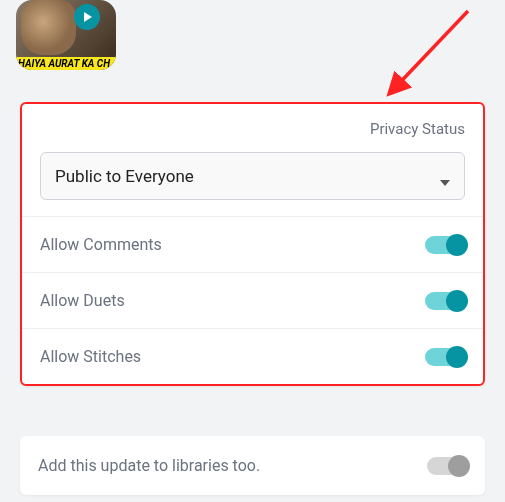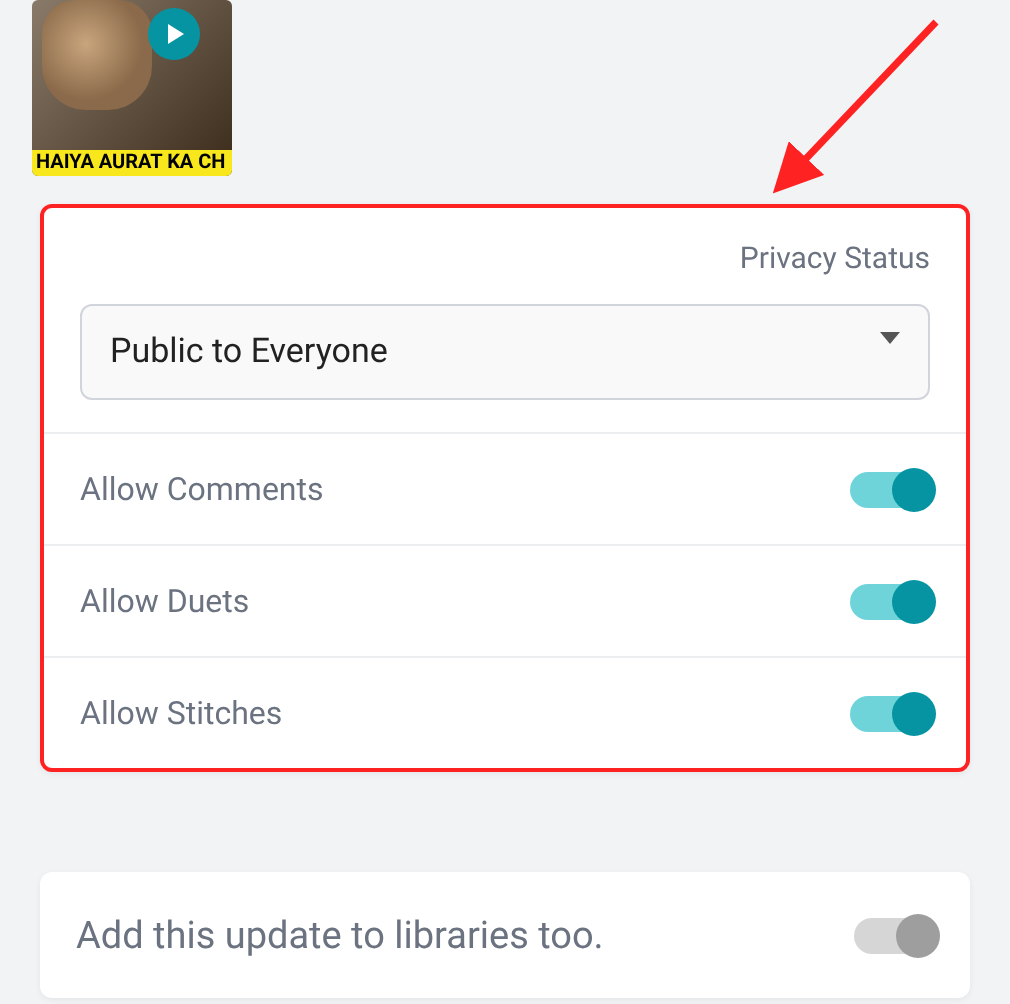--- a/index.html
+++ b/index.html
@@ -13,24 +13,25 @@
       width: 505px;
       height: 502px;
       position: relative;
       overflow: hidden;
     }
     .thumbnail {
       position: absolute;
       top: 0;
       left: 16px;
       width: 100px;
-      height: 88px;
+      height: 70px;
       background: linear-gradient(135deg, #8a7a6a 0%, #5a4a3a 60%, #3a2a1a 100%);
-      border-radius: 3px;
+      border-radius: 16px;
       overflow: hidden;
+      font-style: italic;
     }
     .thumbnail-face {
       position: absolute;
       top: 0px;
       left: 5px;
       width: 55px;
       height: 55px;
       background: radial-gradient(ellipse at 40% 40%, #c9a57d 0%, #8a6a4a 60%);
       border-radius: 30% 30% 40% 40%;
     }
@@ -96,21 +97,21 @@
       margin-bottom: 14px;
       text-align: right;
     }
     .select {
       width: 100%;
       border: 1px solid #d1d5db;
       border-radius: 6px;
       background: #f9f9f9;
       padding: 13px 14px;
       display: flex;
-      align-items: flex-start;
+      align-items: flex-end;
       justify-content: space-between;
       cursor: pointer;
     }
     .select-value {
       font-size: 17px;
       color: #222;
     }
     .select-caret {
       width: 0;
       height: 0;
@@ -162,21 +163,21 @@
       background: #9e9e9e;
     }
     .libraries-row {
       display: flex;
       align-items: center;
       justify-content: space-between;
       padding: 20px 18px;
     }
     .libraries-label {
       color: #6b7280;
-      font-size: 19px;
+      font-size: 16px;
     }
   </style>
 </head>
 <body>
 
 <div class="thumbnail">
   <div class="thumbnail-face"></div>
   <div class="thumbnail-play"></div>
   <div class="thumbnail-caption">HAIYA AURAT KA CH</div>
 </div>

